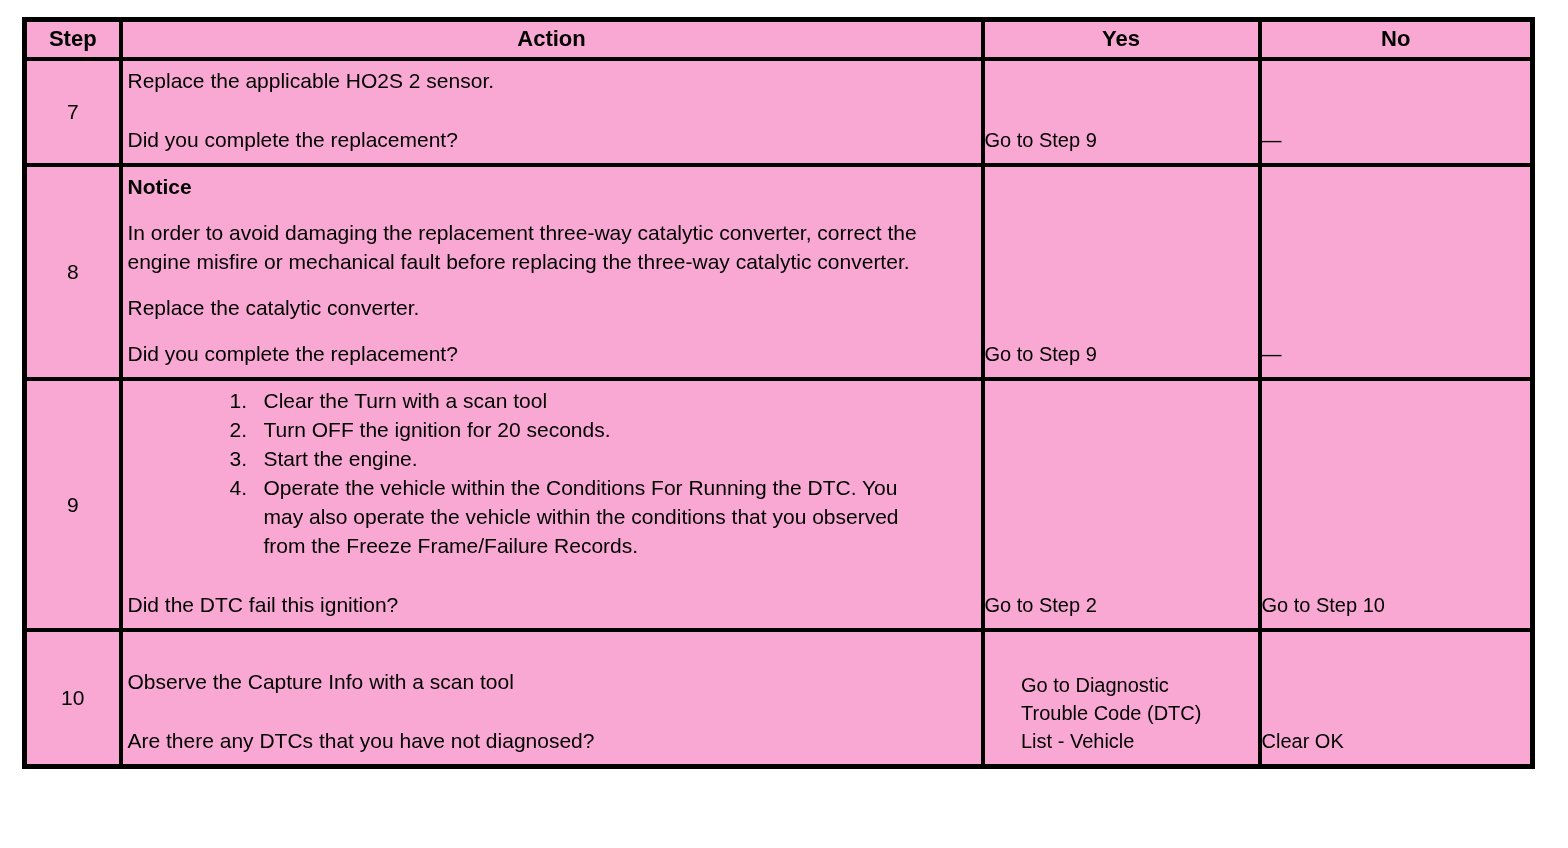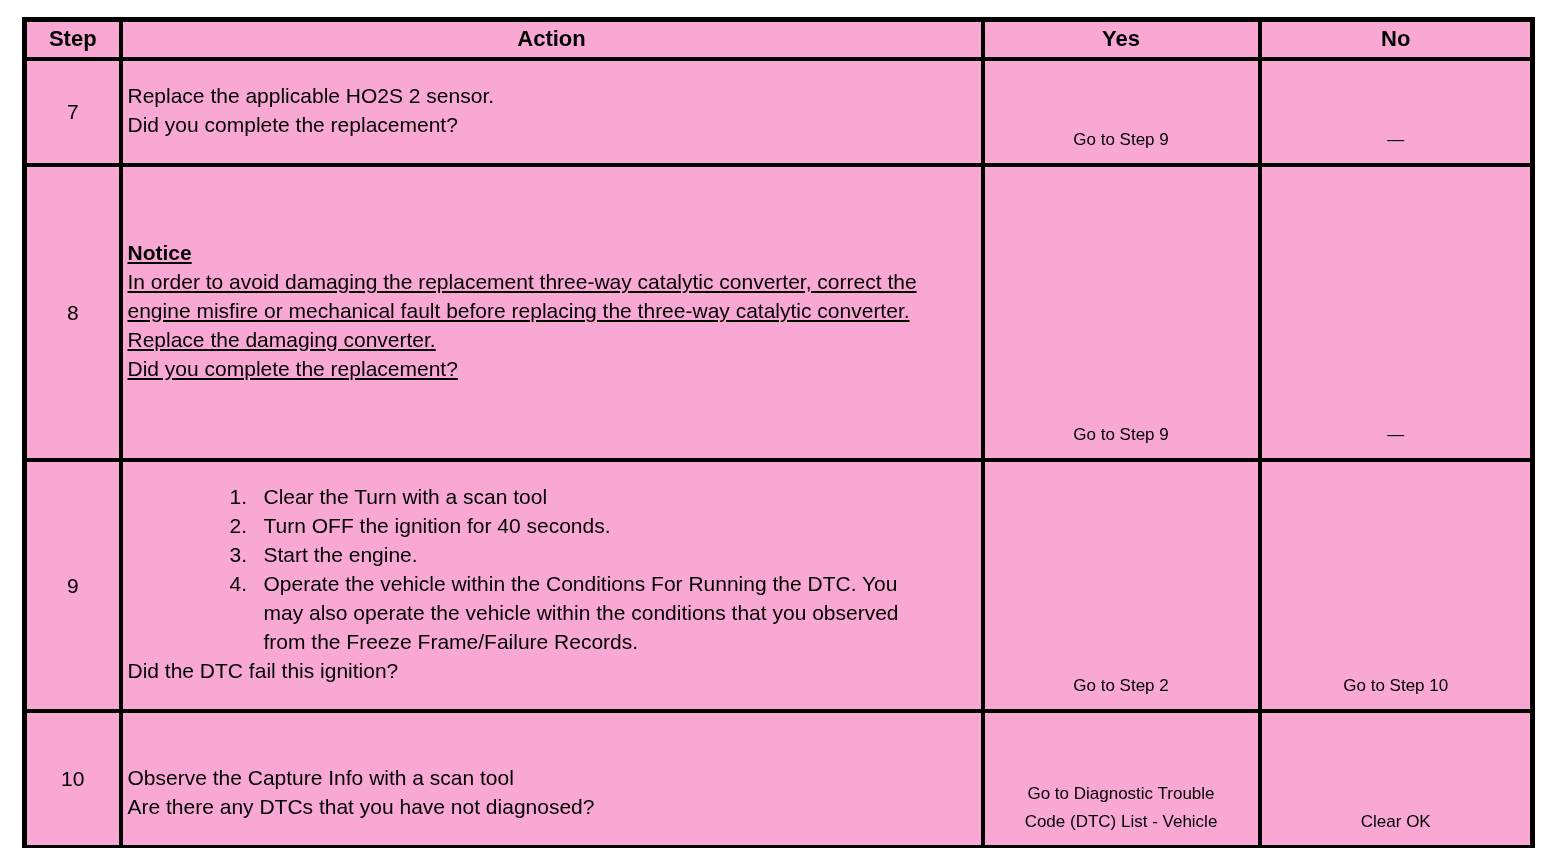--- a/index.html
+++ b/index.html
@@ -50,43 +50,42 @@
     vertical-align: middle;
     font-size: 21px;
     line-height: 1.2;
   }
 
   td.action-cell { vertical-align: top; }
   .stack {
     box-sizing: border-box;
     display: flex;
     flex-direction: column;
-    justify-content: center;
+    justify-content: space-between;
     padding: 5px 8px 9px 5px;
     font-size: 21px;
     line-height: 29px;
   }
   .h-r7  { height: 102px; }
-  .h-r8  { height: 291px; text-decoration: underline; }
+  .h-r8  { height: 210px; }
   .h-r9  { height: 247px; }
   .h-r10 { height: 102px; margin-top: 30px; }
 
   .stack p { margin: 0; }
   .para { max-width: 820px; }
   .notice-heading { font-weight: bold; }
 
   .num-list { padding-left: 102px; }
   .li-row { display: flex; align-items: flex-start; }
   .li-num { flex: 0 0 34px; }
   .li-text { max-width: 660px; }
 
   td.answer-cell {
     vertical-align: bottom;
-    text-align: center;
-    font-size: 17px;
+    font-size: 20px;
     line-height: 28px;
   }
   .answer-inner {
     padding-bottom: 9px;
     margin: 0 auto;
   }
   .answer-narrow { max-width: 200px; }
 </style>
 </head>
 <body>
@@ -122,21 +121,21 @@
         <div class="answer-inner">—</div>
       </td>
     </tr>
 
     <tr>
       <td class="step-cell">8</td>
       <td class="action-cell">
         <div class="stack h-r8">
           <p class="para notice-heading">Notice</p>
           <p class="para">In order to avoid damaging the replacement three-way catalytic converter, correct the engine misfire or mechanical fault before replacing the three-way catalytic converter.</p>
-          <p class="para">Replace the damaging converter.</p>
+          <p class="para">Replace the catalytic converter.</p>
           <p class="para question">Did you complete the replacement?</p>
         </div>
       </td>
       <td class="answer-cell">
         <div class="answer-inner">Go to Step 9</div>
       </td>
       <td class="answer-cell">
         <div class="answer-inner">—</div>
       </td>
     </tr>
@@ -145,21 +144,21 @@
       <td class="step-cell">9</td>
       <td class="action-cell">
         <div class="stack h-r9">
           <div class="num-list">
             <div class="li-row">
               <span class="li-num">1.</span>
               <span class="li-text">Clear the Turn with a scan tool</span>
             </div>
             <div class="li-row">
               <span class="li-num">2.</span>
-              <span class="li-text">Turn OFF the ignition for 40 seconds.</span>
+              <span class="li-text">Turn OFF the ignition for 20 seconds.</span>
             </div>
             <div class="li-row">
               <span class="li-num">3.</span>
               <span class="li-text">Start the engine.</span>
             </div>
             <div class="li-row">
               <span class="li-num">4.</span>
               <span class="li-text">Operate the vehicle within the Conditions For Running the DTC. You may also operate the vehicle within the conditions that you observed from the Freeze Frame/Failure Records.</span>
             </div>
           </div>

